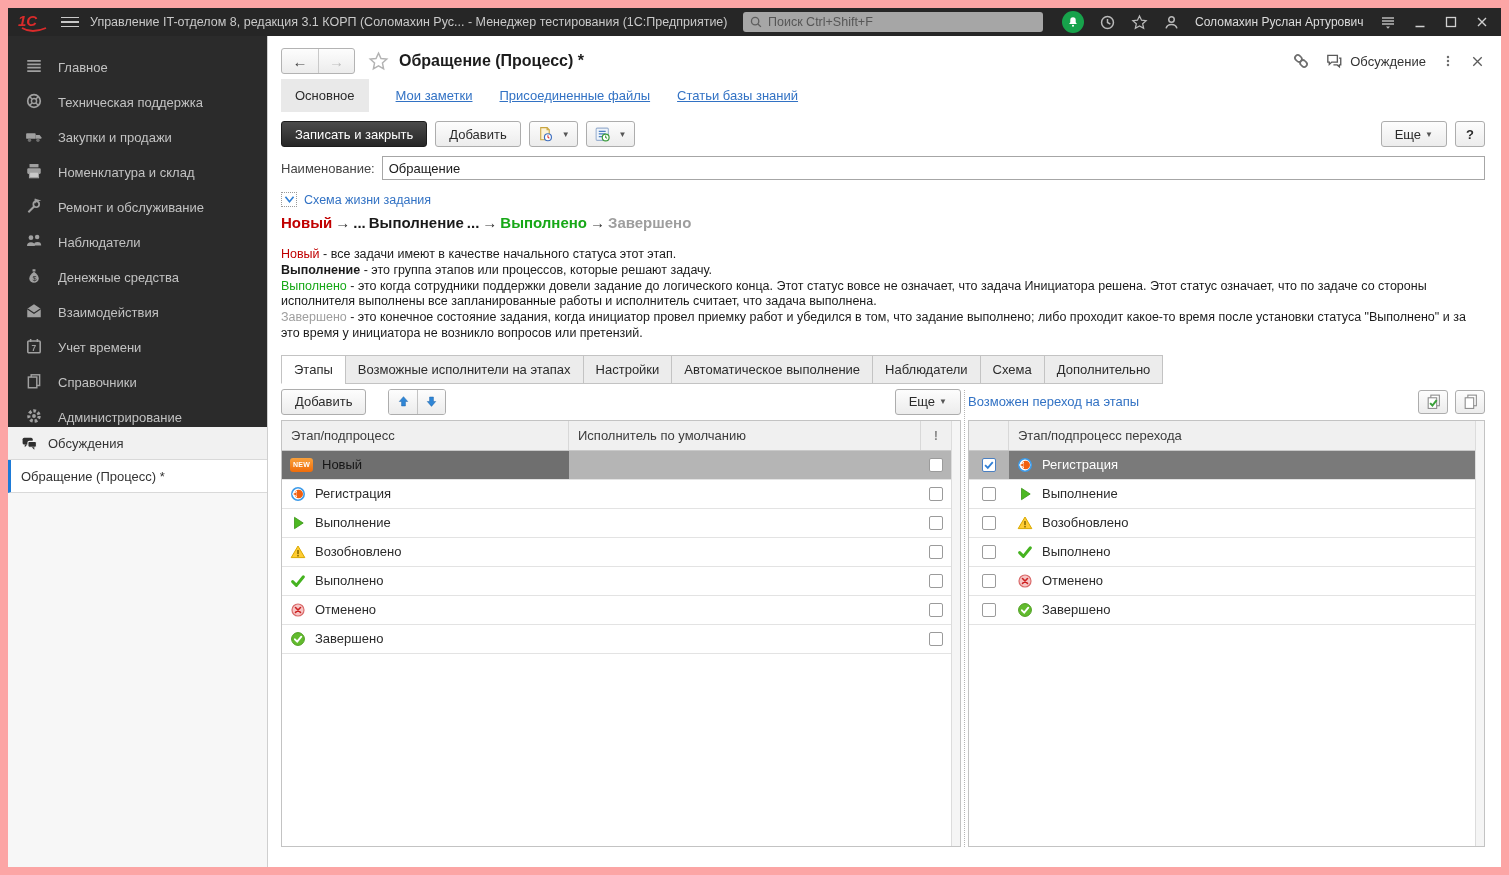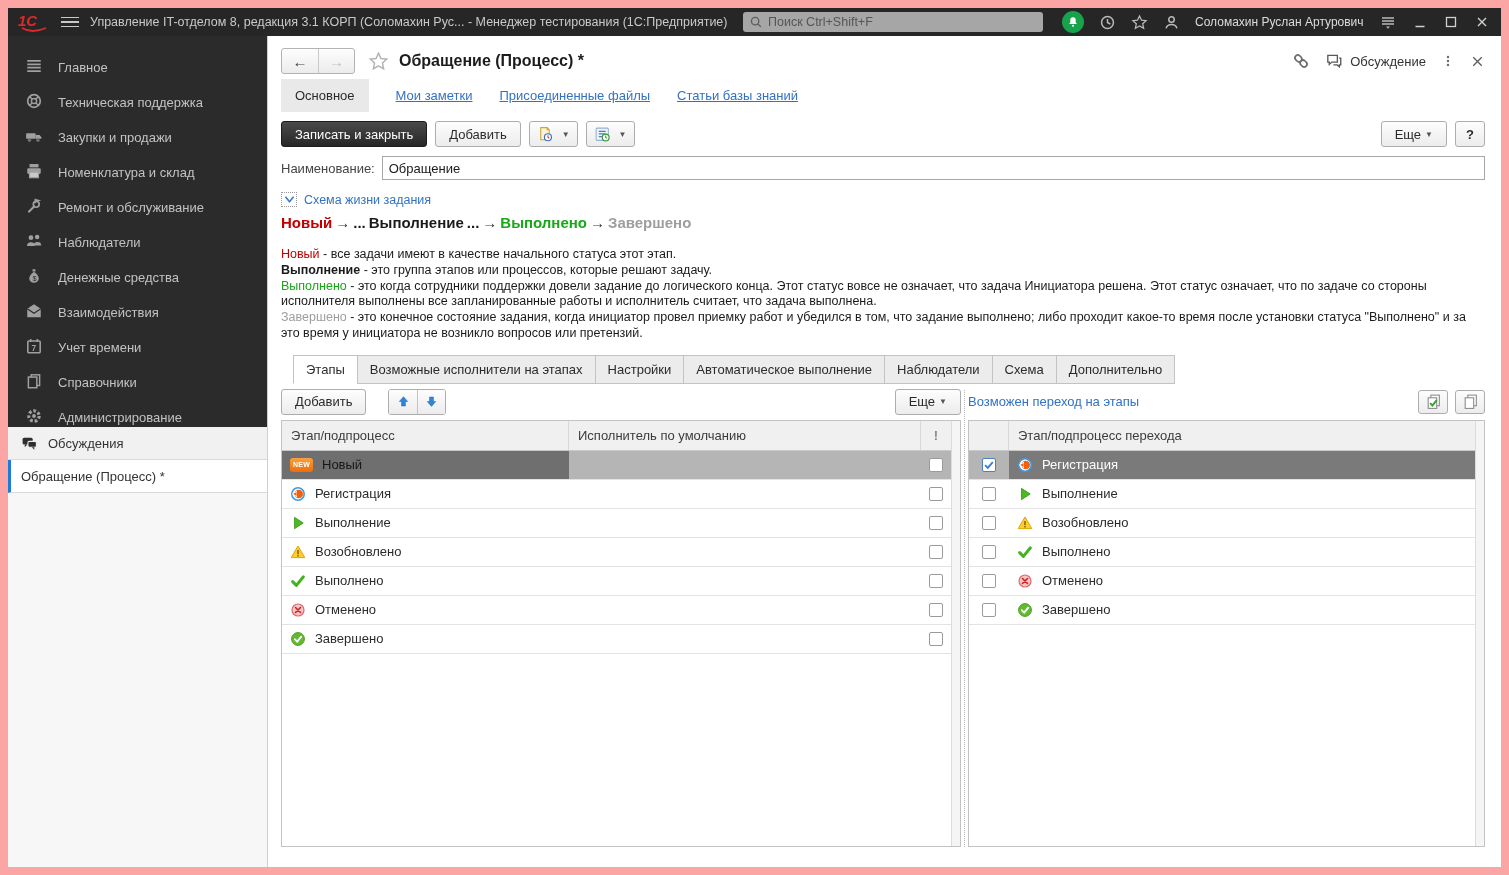--- a/index.html
+++ b/index.html
@@ -63,21 +63,21 @@
 
   .flow { margin-top:7px; font-size:15px; font-weight:bold; height:20px; }
   .flow span { margin-right:3px; }
 
   .descs { margin-top:13px; font-size:12.5px; line-height:15.8px; color:#1a1a1a; max-width:1228px; }
   .descs p { margin:0; }
 
   .tabstrip { display:flex; margin-top:13px; }
   .tab { padding:6px 12px; font-size:13px; color:#2b2b2b; background:#ececec; border:1px solid #c3c3c3; border-right:none; cursor:pointer; }
   .tab:last-child { border-right:1px solid #c3c3c3; }
-  .tab.active { background:#fff; border-bottom-color:#fff;margin-left:12px; }
+  .tab.active { background:#fff; border-bottom-color:#fff; }
 
   .panels { display:flex; margin-top:0; }
   .panel-l { width:680px; }
   .v-split { width:7px; display:flex; justify-content:center; padding:6px 0 0; }
   .v-split i { border-left:1px dotted #b5b5b5; }
   .panel-r { flex:1; }
   .p-toolbar { display:flex; align-items:center; gap:22px; height:36px; padding:5px 0; }
   .updown { display:flex; border:1px solid #adadad; border-radius:3px; overflow:hidden; }
   .ud-btn { width:28px; height:24px; display:flex; align-items:center; justify-content:center; background:linear-gradient(#fdfdfd,#ececec); cursor:pointer; }
   .ud-btn + .ud-btn { border-left:1px solid #c3c3c3; }

